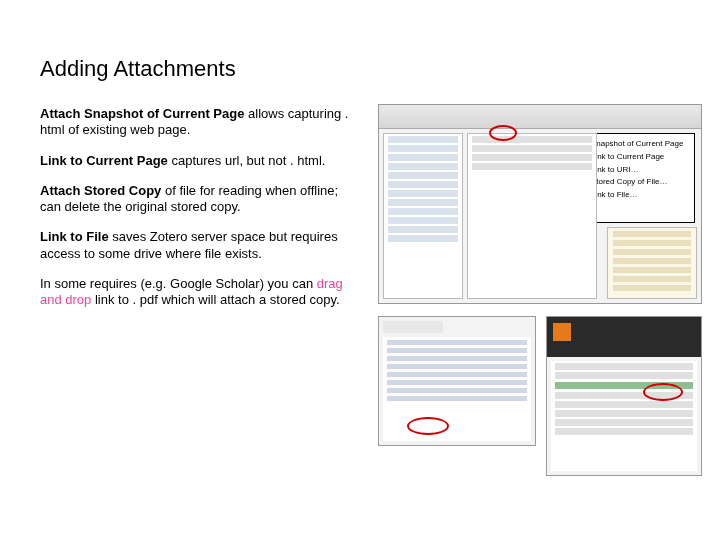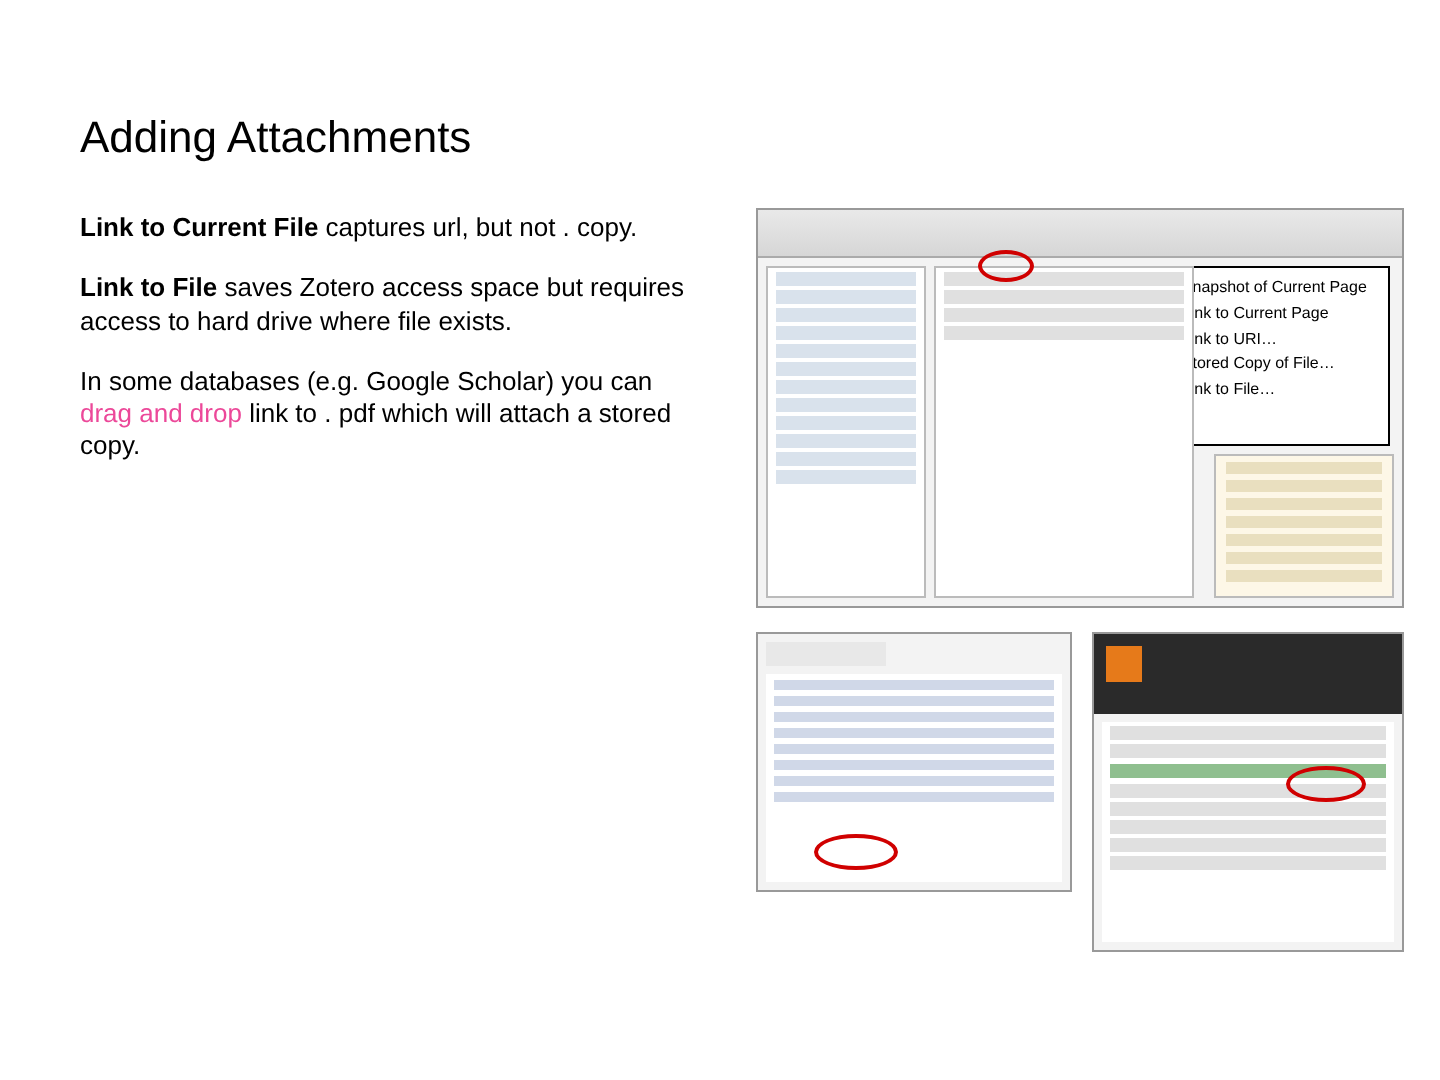--- a/index.html
+++ b/index.html
@@ -117,27 +117,33 @@
     height:7px; margin:3px 4px; background:#8fbf8f;
   }
 </style>
 </head>
 <body>
 
 <h1 class="title">Adding Attachments</h1>
 
 <div class="text-col">
   <p class="para">
-    <span class="b">Link to Current File</span><span> captures url, but not . copy.</span>
-  </p>
-  <p class="para">
-    <span class="b">Link to File</span><span> saves Zotero access space but requires access to hard drive where file exists.</span>
-  </p>
-  <p class="para">
-    <span>In some databases (e.g. Google Scholar) you can </span><span class="red">drag and drop</span><span> link to . pdf which will attach a stored copy.</span>
+    <span class="b">Attach Snapshot of Current Page</span><span> allows capturing . html of existing web page.</span>
+  </p>
+  <p class="para">
+    <span class="b">Link to Current Page</span><span> captures url, but not . html.</span>
+  </p>
+  <p class="para">
+    <span class="b">Attach Stored Copy</span><span> of file for reading when offline; can delete the original stored copy.</span>
+  </p>
+  <p class="para">
+    <span class="b">Link to File</span><span> saves Zotero server space but requires access to some drive where file exists.</span>
+  </p>
+  <p class="para">
+    <span>In some requires (e.g. Google Scholar) you can </span><span class="red">drag and drop</span><span> link to . pdf which will attach a stored copy.</span>
   </p>
 </div>
 
 <div class="shot" style="left:378px; top:104px; width:324px; height:200px;">
   <div class="toolbar"></div>
   <div class="clip-icon"></div>
   <div class="menu-popup">
     <div class="row">
         <span class="ico"></span>
         <span>Attach Snapshot of Current Page</span>

